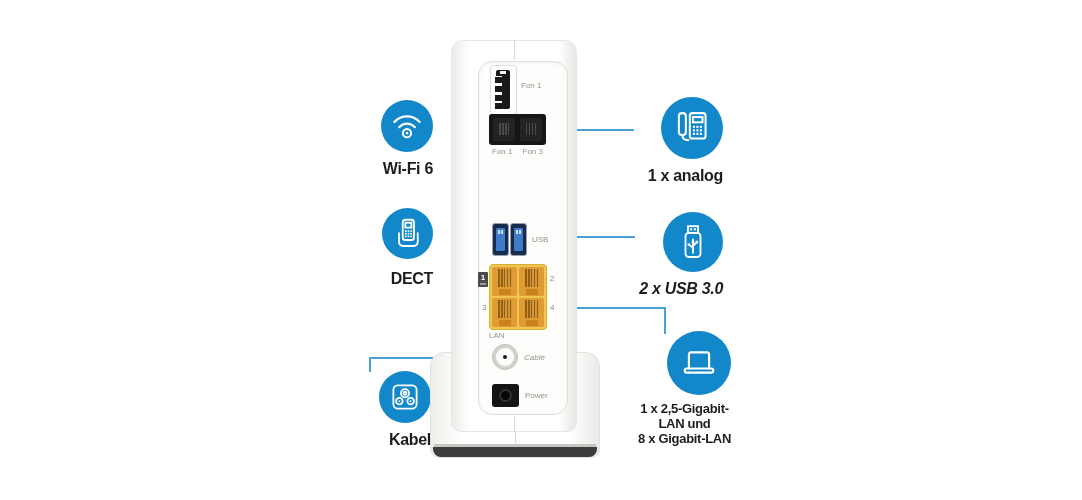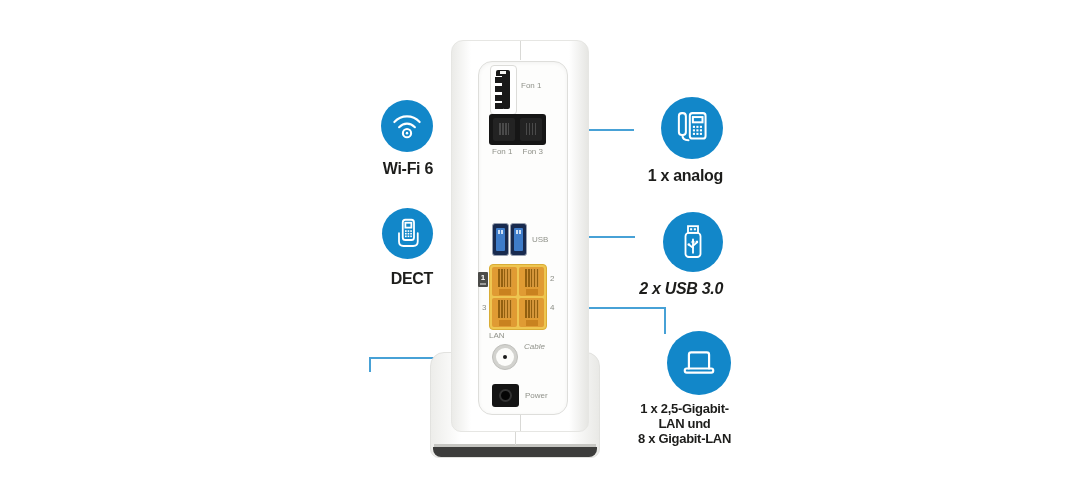--- a/index.html
+++ b/index.html
@@ -12,21 +12,21 @@
   .flabel .ln{display:block;font-size:13px;line-height:15px;}
   
   .cline{position:absolute;background:#47a1d6;z-index:1;}
   
   .base{position:absolute;left:430px;top:352px;width:170px;height:106px;z-index:2;
         background:linear-gradient(90deg,#ededea,#ffffff 18%,#ffffff 82%,#e9e9e6);
         border:1px solid #e2e2df;border-radius:14px 14px 9px 9px;box-sizing:border-box;}
   .base-mid{position:absolute;left:3px;right:3px;bottom:10px;height:3px;background:#c6c6c2;}
   .base-foot{position:absolute;left:2px;right:2px;bottom:0;height:10px;background:#3d3d3c;border-radius:0 0 8px 8px;}
   .base-seam{position:absolute;left:50%;bottom:12px;width:1px;height:38px;background:#d8d8d5;}
-  .body{position:absolute;left:451px;top:40px;width:138px;height:392px;z-index:3;
+  .body{position:absolute;left:451px;top:40px;width:126px;height:392px;z-index:3;
         background:linear-gradient(90deg,#ebebe8,#ffffff 14%,#ffffff 86%,#e6e6e3);
         border:1px solid #e6e6e3;border-radius:12px 12px 10px 10px;box-sizing:border-box;}
   .seam{position:absolute;left:50%;width:1px;background:#d9d9d6;}
   .panel{position:absolute;left:26px;top:20px;width:88px;height:352px;background:#fdfdfc;
          border:1px solid #dededb;border-radius:14px;box-shadow:inset 0 1px 4px rgba(0,0,0,.05);}
   .plabel{position:absolute;font-size:8px;color:#90928a;white-space:nowrap;}
   
   .tae-recess{position:absolute;left:11px;top:3px;width:25px;height:48px;background:#ffffff;
               border:1px solid #dcdcd9;border-radius:4px;}
   .tae{position:absolute;left:4px;top:4px;width:16px;height:39px;}
@@ -106,20 +106,34 @@
           <rect x="20" y="26" width="2.2" height="2.2"></rect>
             <rect x="23.5" y="26" width="2.2" height="2.2"></rect>
             <rect x="27" y="26" width="2.2" height="2.2"></rect>
         </g>
         <path d="M12 23 V34 Q12 40 18 40 H31 Q37 40 37 34 V23"></path>
       </svg>
     </div>
     <span class="flabel" style="margin-top:11px;">DECT</span>
   </div>
 
+  <div class="feature" style="left:311px;top:371px;width:120px;">
+    <div class="circle" style="width:52px;height:52px;">
+      <svg width="36" height="36" viewBox="0 0 48 48" fill="none" stroke="#fff" stroke-width="2.4">
+        <rect x="8.5" y="8.5" width="31" height="31" rx="6"></rect>
+        <circle cx="24" cy="19" r="5.4"></circle>
+        <circle cx="24" cy="19" r="2"></circle>
+        <circle cx="16.5" cy="29.5" r="4.4"></circle>
+        <circle cx="16.5" cy="29.5" r="1.2" fill="#fff" stroke="none"></circle>
+        <circle cx="31.5" cy="29.5" r="4.4"></circle>
+        <circle cx="31.5" cy="29.5" r="1.2" fill="#fff" stroke="none"></circle>
+      </svg>
+    </div>
+    <span class="flabel">Kabel</span>
+  </div>
 
   <div class="feature" style="left:603px;top:97px;width:120px;">
     <div class="circle" style="width:62px;height:62px;">
       <svg width="42" height="42" viewBox="0 0 48 48" fill="none" stroke="#fff" stroke-width="2.3" stroke-linecap="round">
         <rect x="9" y="7" width="8" height="25" rx="3.5"></rect>
         <path d="M13 32 Q13 38 20 38"></path>
         <rect x="21.5" y="7" width="18" height="29" rx="3"></rect>
         <rect x="25" y="11.5" width="11" height="6"></rect>
         <g fill="#fff" stroke="none">
           <rect x="25" y="21.5" width="2.4" height="2.4"></rect>
@@ -246,21 +260,21 @@
       </div>
       <span class="lannum" style="left:71px;top:212px;">2</span>
       <span class="lannum" style="left:3px;top:241px;">3</span>
       <span class="lannum" style="left:71px;top:241px;">4</span>
       <span class="plabel" style="left:10px;top:269px;width:58px;text-align:left;">LAN</span>
 
       <div class="coax">
         <div class="coax-in"></div>
           <div class="coax-dot"></div>
       </div>
-      <span class="plabel" style="left:45px;top:280px;font-style:italic;">Cable</span>
+      <span class="plabel" style="left:45px;top:291px;font-style:italic;">Cable</span>
 
       <div class="power">
           <div class="power-in"></div>
         </div>
       <span class="plabel" style="left:46px;top:329px;">Power</span>
 
     </div>
   </div>
 
 </div>

